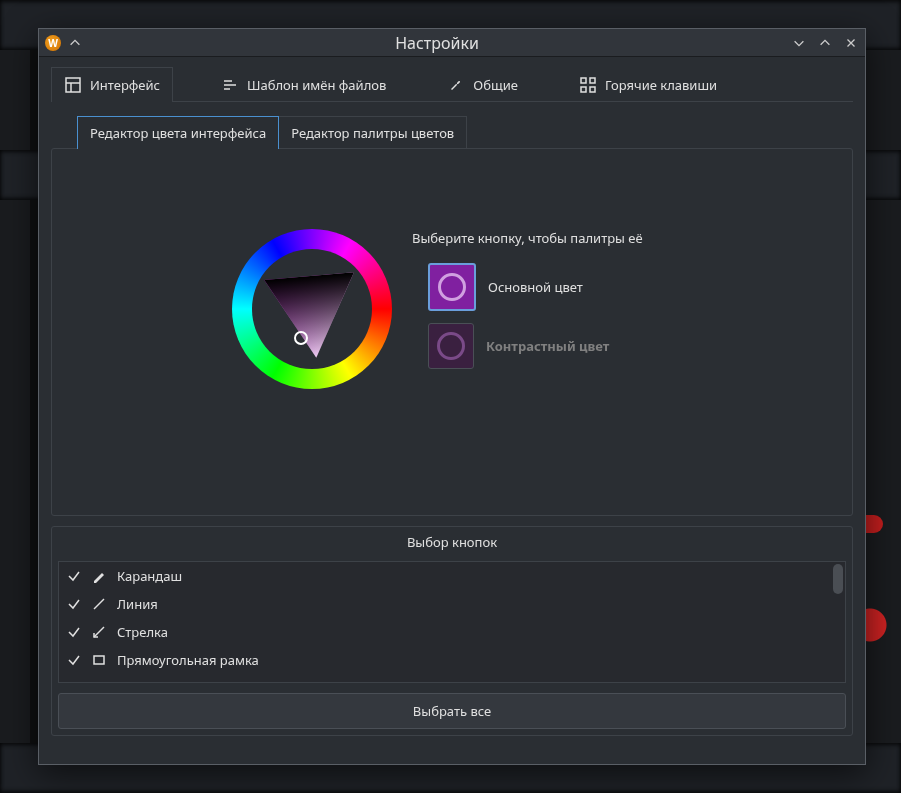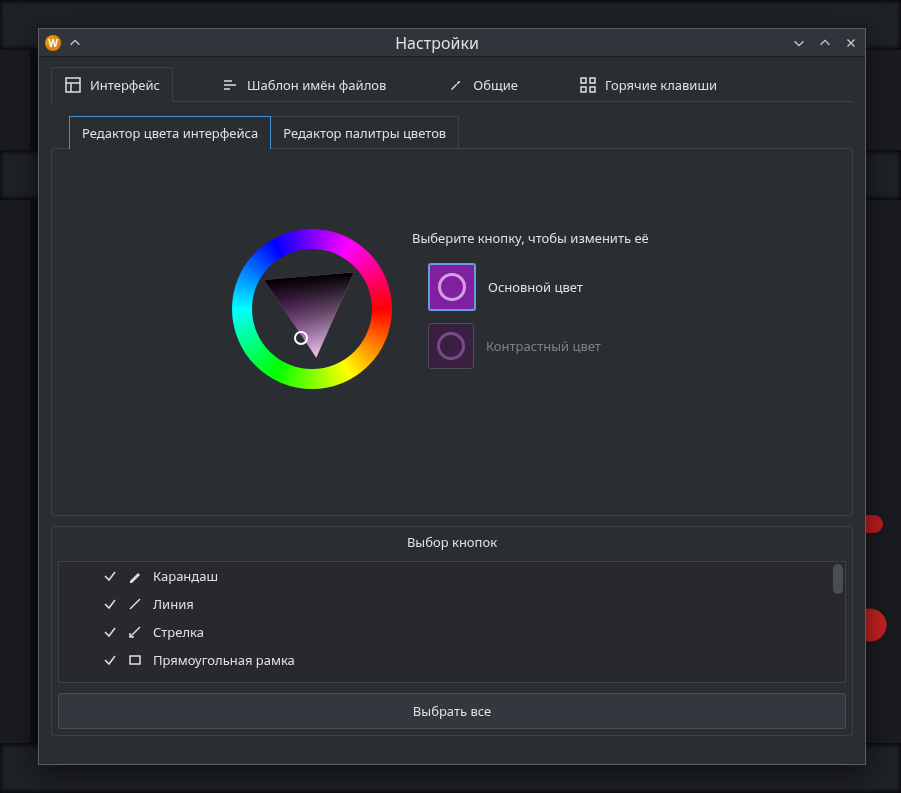--- a/index.html
+++ b/index.html
@@ -61,21 +61,21 @@
   .main-tab.active{background:var(--bg-panel);border-color:var(--border-light);position:relative;z-index:2;align-items:flex-end;}
   .main-tab .tab-icon{width:18px;height:18px;display:flex;align-items:center;justify-content:center;}
   .content{
     flex:1;margin:0 12px 12px 12px;
     display:flex;flex-direction:column;
     border-top:1px solid var(--border-light);
     margin-top:-1px;
     padding-top:14px;
   }
   .sub-tabs{
-    display:flex;margin-left:4px;padding-left:14px;
+    display:flex;margin-left:12px;padding-left:14px;
   }
   .sub-tab{
     padding:7px 12px;border:1px solid var(--border-light);border-bottom:none;
     background:var(--bg-panel);cursor:pointer;font-size:13px;margin-right:-1px;
   }
   .sub-tab.active{border-color:#4a90d0;position:relative;z-index:2;}
   .sub-tab:not(.active){color:var(--text);}
   .panel-frame{
     border:1px solid var(--border-light);border-radius:3px;
     margin-top:-1px;padding:18px;flex:0 0 auto;height:330px;position:relative;
@@ -104,42 +104,42 @@
   .color-btn-row{display:flex;align-items:center;gap:12px;padding-left:16px;}
   .color-btn{
     width:44px;height:44px;border:1px solid var(--btn-border);border-radius:3px;
     display:flex;align-items:center;justify-content:center;cursor:pointer;
     background:#2a2e33;
   }
   .color-btn.selected{border:2px solid #6a9edb;}
   .circle-swatch{width:22px;height:22px;border:3px solid #d0a0e0;border-radius:50%;}
   .color-btn.c2 .circle-swatch{border-color:#7a4a88;}
   .color-name{font-size:13px;}
-  .color-name.dim{color:var(--text-dim);}
+  .color-name.dim{color:var(--text-dim);font-weight:bold;}
   .shade-section{margin-top:8px;}
   .shade-label{font-size:13px;margin-bottom:6px;}
   .slider-row{display:flex;align-items:center;gap:8px;}
   .slider-row .end{font-size:12px;}
   .slider-track{
     flex:1;height:4px;background:#1f2226;border-radius:2px;position:relative;
     border:1px solid #15171a;
   }
   .slider-fill{height:100%;background:var(--accent-sel);border-radius:2px;width:74%;}
   .slider-thumb{
     position:absolute;top:50%;left:74%;transform:translate(-50%,-50%);
     width:14px;height:14px;border-radius:50%;background:#d0d3d8;border:1px solid #888;
   }
   .button-group{
     margin-top:10px;border:1px solid var(--border-light);border-radius:3px;
     display:flex;flex-direction:column;
   }
   .group-title{text-align:center;padding:6px;font-size:13px;}
   .list-box{
     margin:4px 6px;border:1px solid var(--border-light);background:#27292e;
-    height:120px;overflow:hidden;position:relative;padding-left:36px;
+    height:120px;overflow:hidden;position:relative;
   }
   .list-item{
     display:flex;align-items:center;gap:10px;padding:5px 8px;font-size:13px;
   }
   .check{width:14px;height:14px;display:flex;align-items:center;justify-content:center;}
   .tool-icon{width:16px;height:16px;display:flex;align-items:center;justify-content:center;}
   .scrollbar{position:absolute;right:2px;top:2px;width:10px;height:30px;background:#4a4e54;border-radius:5px;}
   .select-all-btn{
     margin:6px;padding:8px;text-align:center;border:1px solid var(--btn-border);
     background:var(--btn-bg);border-radius:3px;cursor:pointer;font-size:13px;
@@ -250,21 +250,21 @@
                   <stop offset="1" stop-color="#000" stop-opacity="1"></stop>
                 </linearGradient>
               </defs>
               <polygon points="55,6 100,88 10,88" fill="url(#g1)" stroke="none" transform="rotate(175 55 55)"></polygon>
               <polygon points="55,6 100,88 10,88" fill="url(#g2)" stroke="none" transform="rotate(175 55 55)"></polygon>
             </svg>
           </div>
           <div class="wheel-cursor"></div>
         </div>
         <div class="color-choices">
-          <div class="choice-label">Выберите кнопку, чтобы изменить её</div>
+          <div class="choice-label">Выберите кнопку, чтобы палитры её</div>
           <div class="color-btn-row">
             <div class="color-btn selected" style="background:#8020a0">
               <div class="circle-swatch"></div>
             </div>
             <span class="color-name">Основной цвет</span>
           </div>
           <div class="color-btn-row">
             <div class="color-btn c2" style="background:#3a2040">
               <div class="circle-swatch"></div>
             </div>

